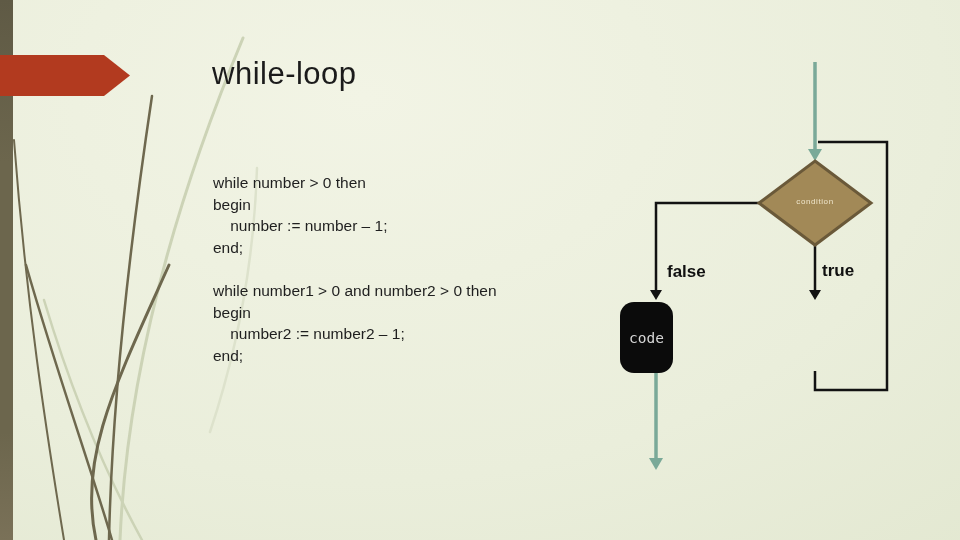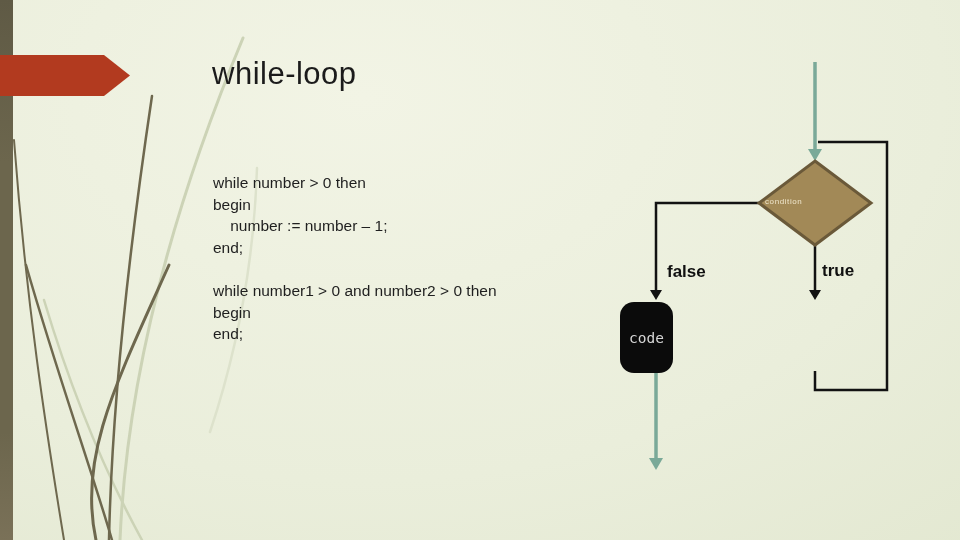--- a/index.html
+++ b/index.html
@@ -17,21 +17,21 @@
   .red-accent { left:0; top:55px; width:130px; height:41px; background:#b23a1f;
     clip-path:polygon(0 0, 80% 0, 100% 50%, 80% 100%, 0 100%); }
 
   
   .title { left:212px; top:56px; font-size:31px; font-weight:400; color:#1b1b1b; letter-spacing:0.5px; }
   .code-block { left:213px; color:#1f1f1f; font-size:15.5px; line-height:21.5px; }
   .cb1 { top:172px; } .cb2 { top:280px; }
   .code-line { white-space:pre; }
 
   
-  .cond-label { left:765px; top:197px; width:100px; 
+  .cond-label { left:765px; top:197px; width:100px; text-align:center;
     font-size:8px; letter-spacing:0.6px; color:#efe6cc; }
   .branch-label { font-size:17px; font-weight:700; color:#101010; }
   .false-label { left:667px; top:262px; }
   .true-label  { left:822px; top:261px; }
   .flow-box { display:flex; align-items:center; justify-content:center; text-align:center;
     font-family:"DejaVu Sans Mono", monospace; }
   .code-box { left:620px; top:302px; width:53px; height:71px; background:#0b0b0b;
     border-radius:14px; color:#d6d6d6; font-size:14.5px; }
   .loop-box { left:778px; top:302px; width:70px; height:67px; background:#8ea353;
     border:2px solid #778851; border-radius:11px; color:#f0ecd9; font-size:15px; line-height:1.25; }
@@ -62,20 +62,21 @@
   <div class="abs code-block cb1">
     <div class="code-line">while number &gt; 0 then</div>
     <div class="code-line">begin</div>
     <div class="code-line">    number := number – 1;</div>
     <div class="code-line">end;</div>
   </div>
 
   <div class="abs code-block cb2">
     <div class="code-line">while number1 &gt; 0 and number2 &gt; 0 then</div>
     <div class="code-line">begin</div>
+    <div class="code-line">    number2 := number2 – 1;</div>
     <div class="code-line">end;</div>
   </div>
 
   <svg class="layer" viewBox="0 0 960 540">
 
     <path d="M815 62 V150" fill="none" stroke="#7aa998" stroke-width="3.5"></path>
     <polygon points="815,161 808,149 822,149" fill="#7aa998"></polygon>
 
     <path d="M815 371 V390 H887 V142 H818" fill="none" stroke="#121212" stroke-width="2.5"></path>
 

